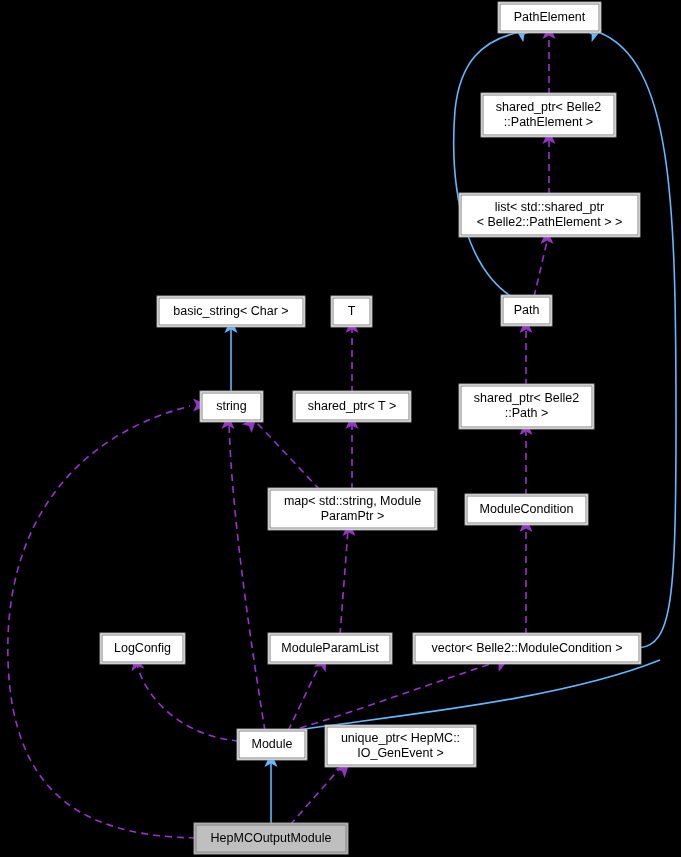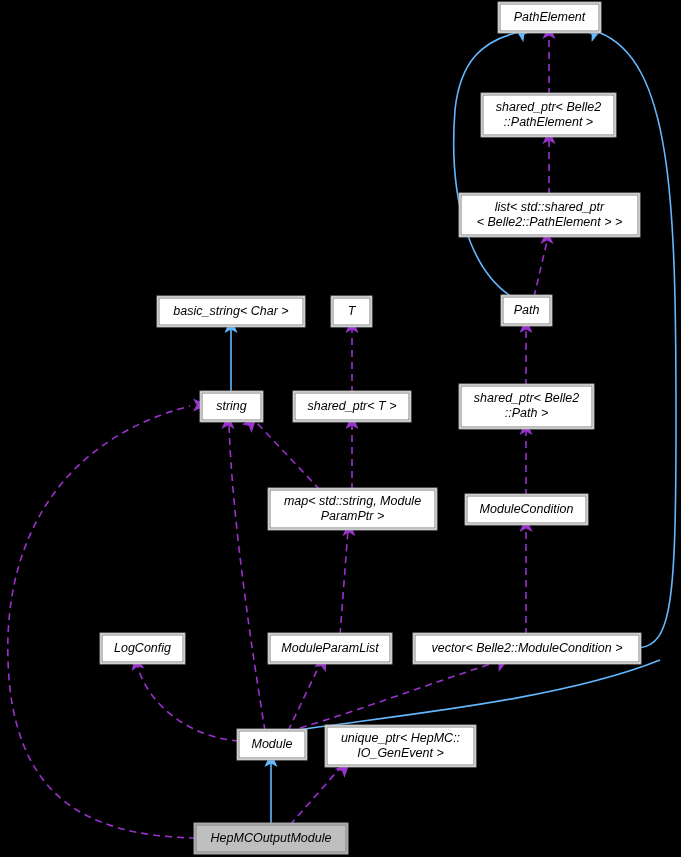--- a/index.html
+++ b/index.html
@@ -7,21 +7,20 @@
     padding: 0;
     background: #000000;
   }
   #diagram-root {
     position: relative;
     width: 681px;
     height: 857px;
     background: #fef9c3;
     overflow: hidden;
     font-family: "Liberation Sans", sans-serif;
-    font-style: italic;
   }
   svg#uml-canvas {
     position: absolute;
     left: 0;
     top: 0;
     width: 681px;
     height: 857px;
     display: block;
   }
   .node-box {

